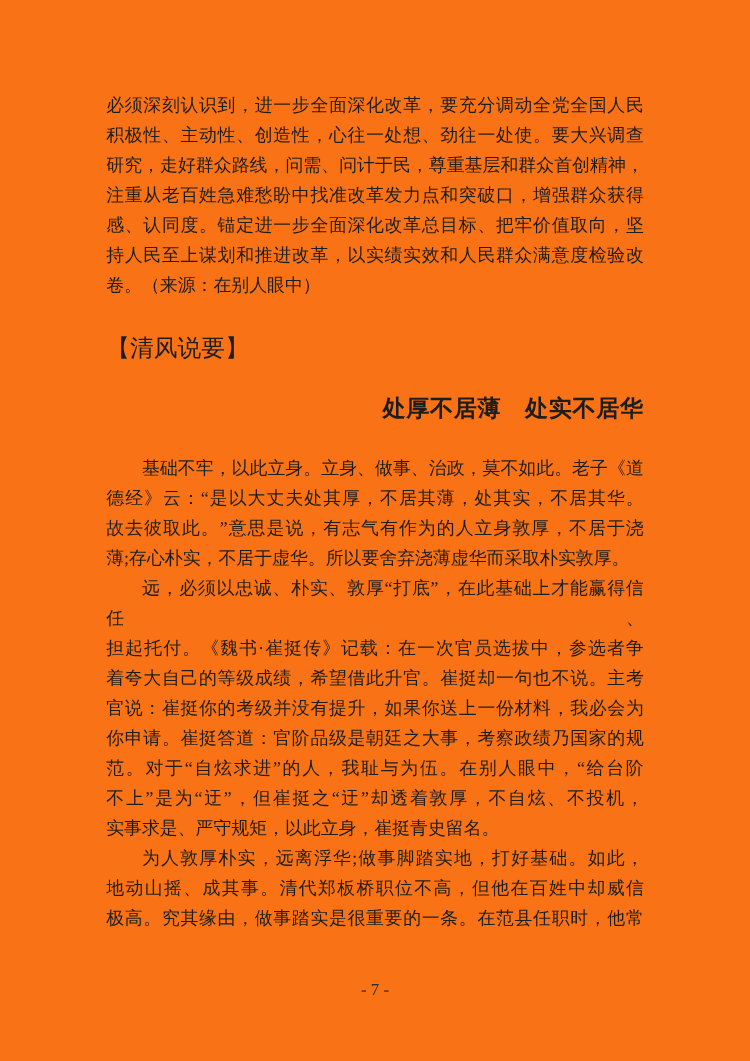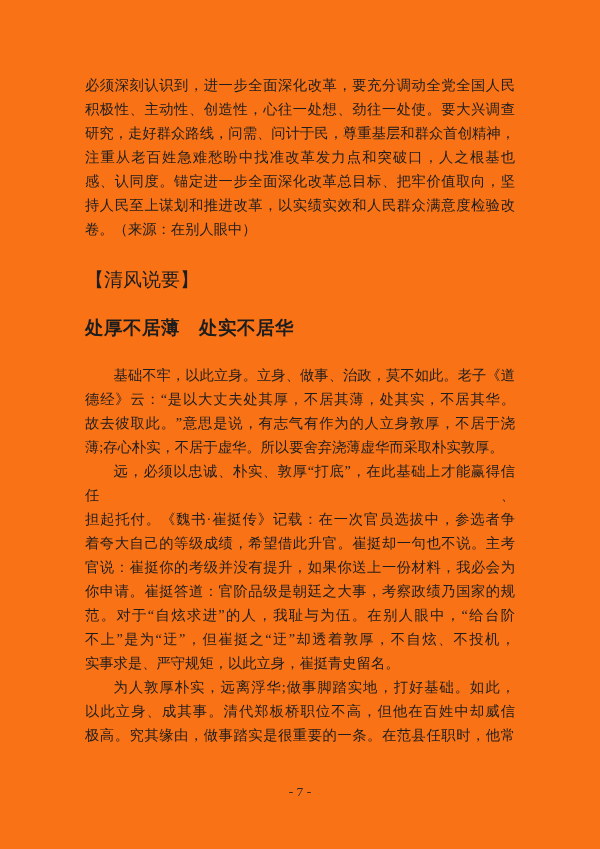--- a/index.html
+++ b/index.html
@@ -31,21 +31,21 @@
     font-size: 19px;
     line-height: 24px;
     font-weight: normal;
   }
   .article-title {
     margin-top: 22px;
     margin-bottom: 21px;
     font-size: 18.5px;
     line-height: 28px;
     font-weight: bold;
-    text-align: left;
+    text-align: right;
     letter-spacing: 0.5px;
   }
   .page-number {
     position: absolute;
     top: 784px;
     left: 0;
     right: 0;
     text-align: center;
     font-size: 13.5px;
     line-height: 16px;
@@ -54,21 +54,21 @@
 </style>
 </head>
 <body>
 
 <div class="page">
 
   <div class="paragraph">
       <div class="line">必须深刻认识到，进一步全面深化改革，要充分调动全党全国人民</div>
       <div class="line">积极性、主动性、创造性，心往一处想、劲往一处使。要大兴调查</div>
       <div class="line">研究，走好群众路线，问需、问计于民，尊重基层和群众首创精神，</div>
-      <div class="line">注重从老百姓急难愁盼中找准改革发力点和突破口，人之根基也</div>
+      <div class="line">注重从老百姓急难愁盼中找准改革发力点和突破口，增强群众获得</div>
       <div class="line">感、认同度。锚定进一步全面深化改革总目标、把牢价值取向，坚</div>
       <div class="line">持人民至上谋划和推进改革，以实绩实效和人民群众满意度检验改</div>
       <div class="line last">卷。（来源：在别人眼中）</div>
     </div>
 
   <div class="section-heading">【清风说要】</div>
 
   <div class="article-title">处厚不居薄　处实不居华</div>
 
   <div class="paragraph indent">
@@ -84,19 +84,19 @@
       <div class="line">着夸大自己的等级成绩，希望借此升官。崔挺却一句也不说。主考</div>
       <div class="line">官说：崔挺你的考级并没有提升，如果你送上一份材料，我必会为</div>
       <div class="line">你申请。崔挺答道：官阶品级是朝廷之大事，考察政绩乃国家的规</div>
       <div class="line">范。对于“自炫求进”的人，我耻与为伍。在别人眼中，“给台阶</div>
       <div class="line">不上”是为“迂”，但崔挺之“迂”却透着敦厚，不自炫、不投机，</div>
       <div class="line last">实事求是、严守规矩，以此立身，崔挺青史留名。</div>
     </div>
 
   <div class="paragraph indent runs-on">
       <div class="line">为人敦厚朴实，远离浮华;做事脚踏实地，打好基础。如此，</div>
-      <div class="line">以此立身、成其事。清代郑板桥职位不高，但他在百姓中却威信</div>
+      <div class="line">地动山摇、成其事。清代郑板桥职位不高，但他在百姓中却威信</div>
       <div class="line last">极高。究其缘由，做事踏实是很重要的一条。在范县任职时，他常</div>
     </div>
 
   <div class="page-number">- 7 -</div>
 
 </div>
 
 </body></html>

